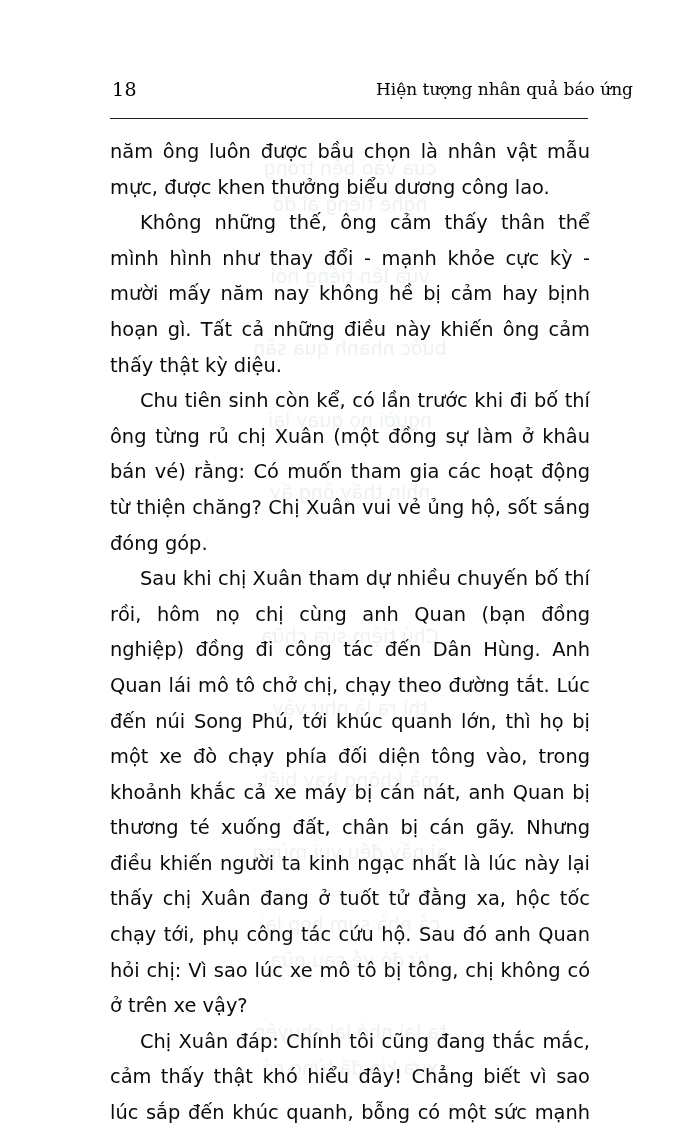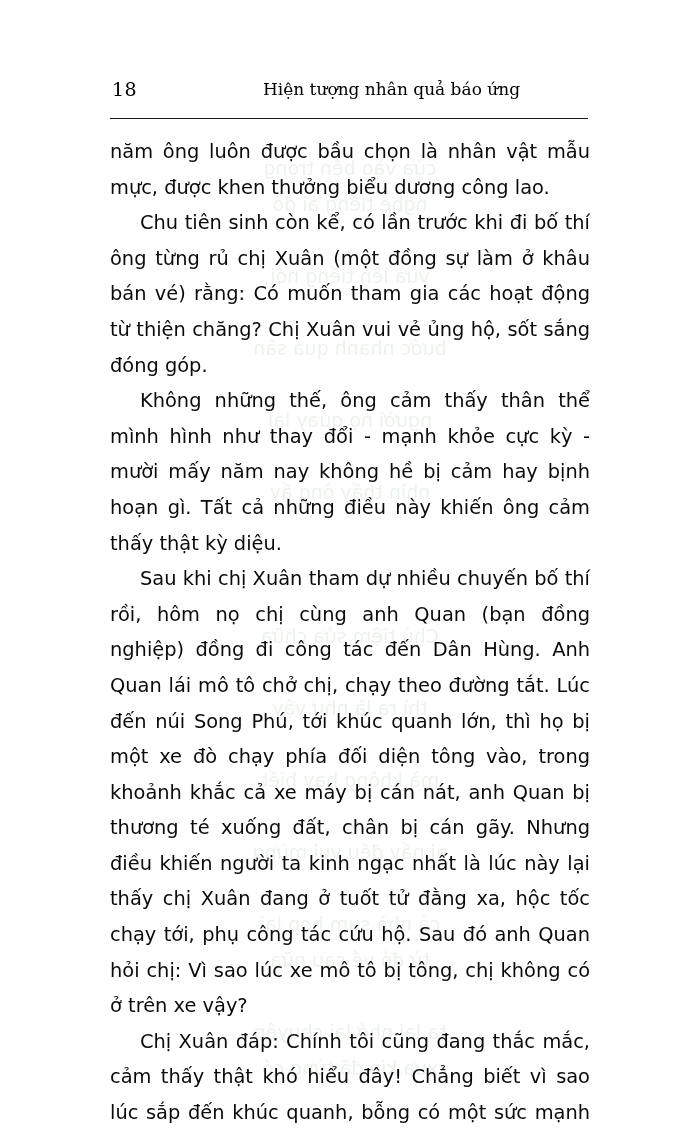--- a/index.html
+++ b/index.html
@@ -61,27 +61,26 @@
     font-size: 19px;
     color: #000;
     letter-spacing: 0.5px;
     text-align: center;
   }
   .running-head {
     position: absolute;
     left: 0;
     top: 1px;
     width: 633px;
-    text-align: center;
+    text-align: right;
     padding-left: 110px;
     box-sizing: border-box;
     font-family: "DejaVu Serif", serif;
     font-size: 17px;
     color: #000;
-    margin-left: 20px;
   }
   .rule {
     position: absolute;
     left: 110px;
     top: 118px;
     width: 478px;
     height: 1px;
     background: #1b1b1b;
   }
 
@@ -156,21 +155,21 @@
   </div>
 
   <div class="header">
     <div class="page-number">18</div>
     <div class="running-head">Hiện tượng nhân quả báo ứng</div>
   </div>
   <div class="rule"></div>
 
   <div class="body-text">
     <p class="noindent">năm ông luôn được bầu chọn là nhân vật mẫu mực, được khen thưởng biểu dương công lao.</p>
+    <p>Không những thế, ông cảm thấy thân thể mình hình như thay đổi - mạnh khỏe cực kỳ - mười mấy năm nay không hề bị cảm hay bịnh hoạn gì. Tất cả những điều này khiến ông cảm thấy thật kỳ diệu.</p>
     <p>Chu tiên sinh còn kể, có lần trước khi đi bố thí ông từng rủ chị Xuân (một đồng sự làm ở khâu bán vé) rằng: Có muốn tham gia các hoạt động từ thiện chăng? Chị Xuân vui vẻ ủng hộ, sốt sắng đóng góp.</p>
-    <p>Không những thế, ông cảm thấy thân thể mình hình như thay đổi - mạnh khỏe cực kỳ - mười mấy năm nay không hề bị cảm hay bịnh hoạn gì. Tất cả những điều này khiến ông cảm thấy thật kỳ diệu.</p>
     <p>Sau khi chị Xuân tham dự nhiều chuyến bố thí rồi, hôm nọ chị cùng anh Quan (bạn đồng nghiệp) đồng đi công tác đến Dân Hùng. Anh Quan lái mô tô chở chị, chạy theo đường tắt. Lúc đến núi Song Phú, tới khúc quanh lớn, thì họ bị một xe đò chạy phía đối diện tông vào, trong khoảnh khắc cả xe máy bị cán nát, anh Quan bị thương té xuống đất, chân bị cán gãy. Nhưng điều khiến người ta kinh ngạc nhất là lúc này lại thấy chị Xuân đang ở tuốt tử đằng xa, hộc tốc chạy tới, phụ công tác cứu hộ. Sau đó anh Quan hỏi chị: Vì sao lúc xe mô tô bị tông, chị không có ở trên xe vậy?</p>
     <p>Chị Xuân đáp: Chính tôi cũng đang thắc mắc, cảm thấy thật khó hiểu đây! Chẳng biết vì sao lúc sắp đến khúc quanh, bỗng có một sức mạnh vô hình thúc giục tôi mau mau nhảy xuống xe, tôi liền nhảy đại xuống… chưa đầy mấy giây thì đã thấy xe anh bị đụng… Quả thực có nằm mơ tôi cũng không nghĩ được là sẽ có chuyện lạ như thế này!</p>
 
   </div>
 
 
 </div>
 
 </body></html>

